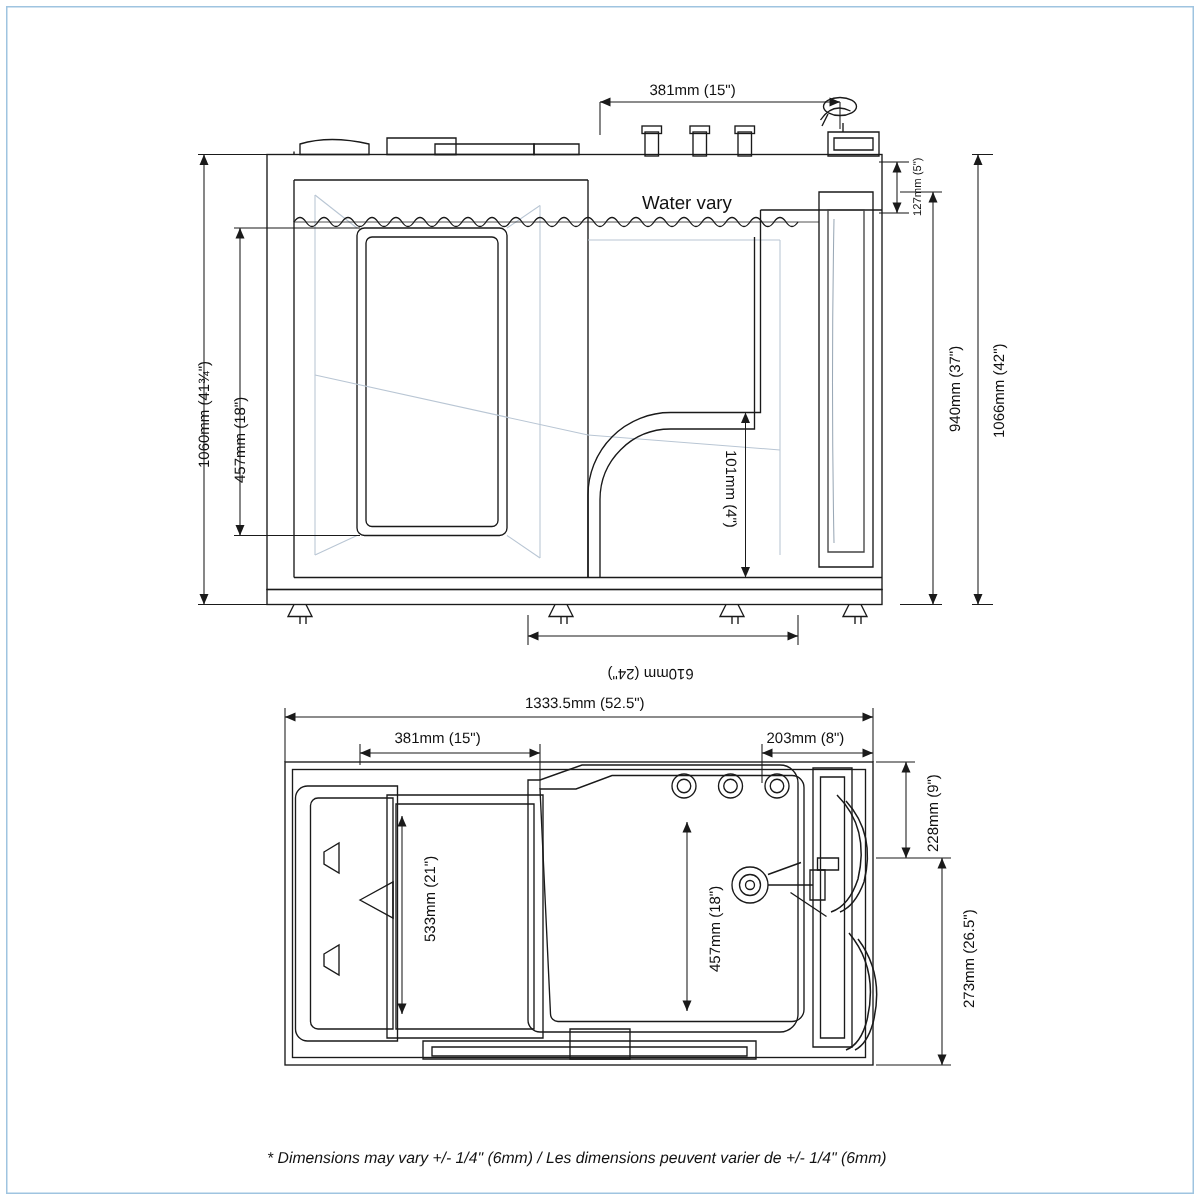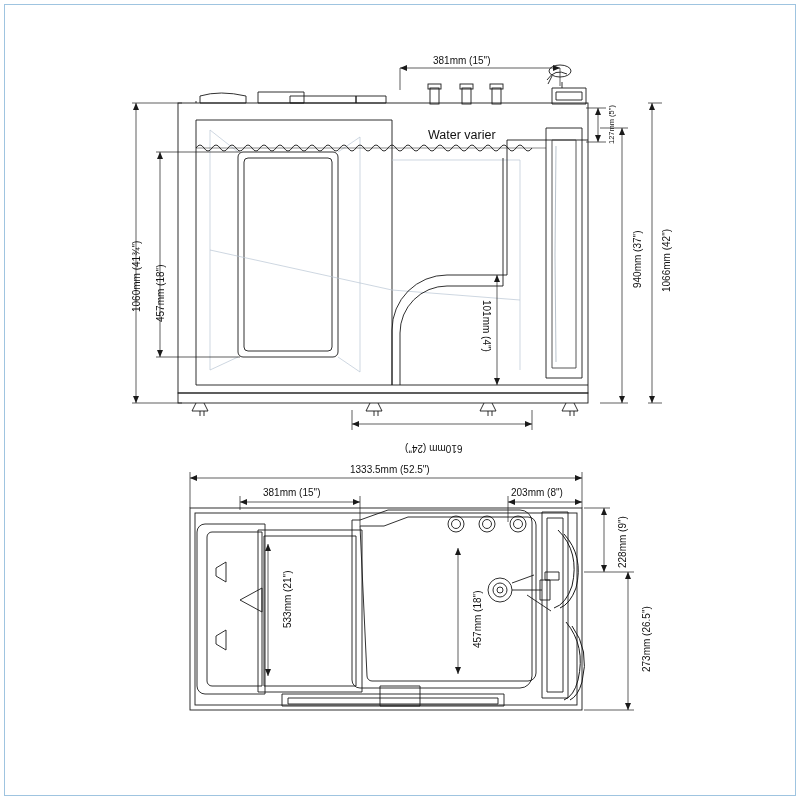--- a/index.html
+++ b/index.html
@@ -266,21 +266,21 @@
 
         <path d="M628 572 v138"></path>
         <path d="M628 572 l-3 7 h6 z" fill="#1a1a1a" stroke="none"></path>
         <path d="M628 710 l-3 -7 h6 z" fill="#1a1a1a" stroke="none"></path>
         <path d="M610 572 h24"></path>
         <path d="M584 710 h50"></path>
       </g>
     </g>
   </svg>
 
-  <div class="lbl water" style="left:428px; top:128px;">Water varier</div>
+  <div class="lbl water" style="left:428px; top:128px;">Water vary</div>
 
   <div class="lbl" style="left:433px; top:55px;">381mm (15")</div>
 
   <div class="lbl small vert" style="left:607px; top:144px; transform: rotate(-90deg);">127mm (5")</div>
 
   <div class="lbl vert" style="left:131px; top:312px; transform: rotate(-90deg);">1060mm (41¾")</div>
 
   <div class="lbl vert" style="left:155px; top:322px; transform: rotate(-90deg);">457mm (18")</div>
 
   <div class="lbl vert" style="left:661px; top:292px; transform: rotate(-90deg);">1066mm (42")</div>
@@ -298,13 +298,14 @@
   <div class="lbl" style="left:511px; top:487px;">203mm (8")</div>
 
   <div class="lbl vert" style="left:282px; top:628px; transform: rotate(-90deg);">533mm (21")</div>
 
   <div class="lbl vert" style="left:472px; top:648px; transform: rotate(-90deg);">457mm (18")</div>
 
   <div class="lbl vert" style="left:617px; top:568px; transform: rotate(-90deg);">228mm (9")</div>
 
   <div class="lbl vert" style="left:641px; top:672px; transform: rotate(-90deg);">273mm (26.5")</div>
 
+  <div class="footnote" style="left:178px; top:766px;">* Dimensions may vary +/- 1/4" (6mm) / Les dimensions peuvent varier de +/- 1/4" (6mm)</div>
 </div>
 
 </body></html>

